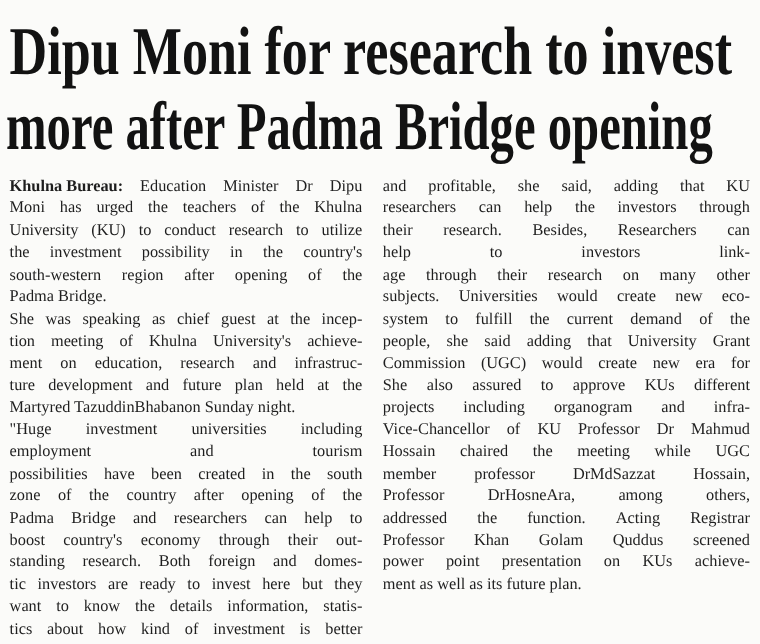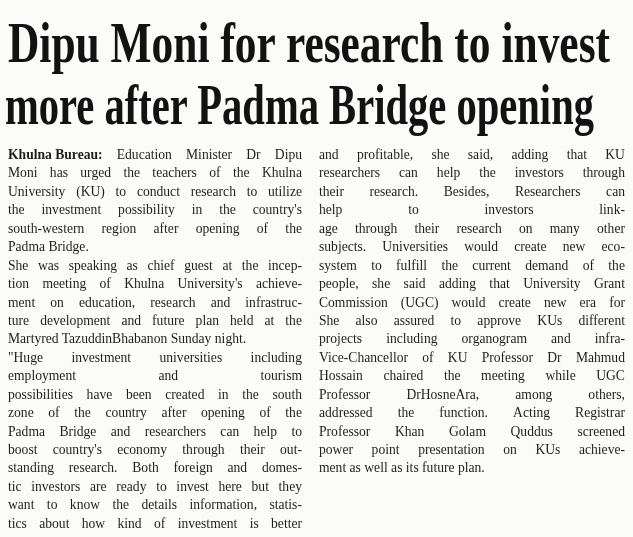--- a/index.html
+++ b/index.html
@@ -338,20 +338,26 @@
           </div>
           <div class="line">
             <span class="word">Hossain</span>
             <span class="word">chaired</span>
             <span class="word">the</span>
             <span class="word">meeting</span>
             <span class="word">while</span>
             <span class="word">UGC</span>
           </div>
           <div class="line">
+            <span class="word">member</span>
+            <span class="word">professor</span>
+            <span class="word">DrMdSazzat</span>
+            <span class="word">Hossain,</span>
+          </div>
+          <div class="line">
             <span class="word">Professor</span>
             <span class="word">DrHosneAra,</span>
             <span class="word">among</span>
             <span class="word">others,</span>
           </div>
           <div class="line">
             <span class="word">addressed</span>
             <span class="word">the</span>
             <span class="word">function.</span>
             <span class="word">Acting</span>

